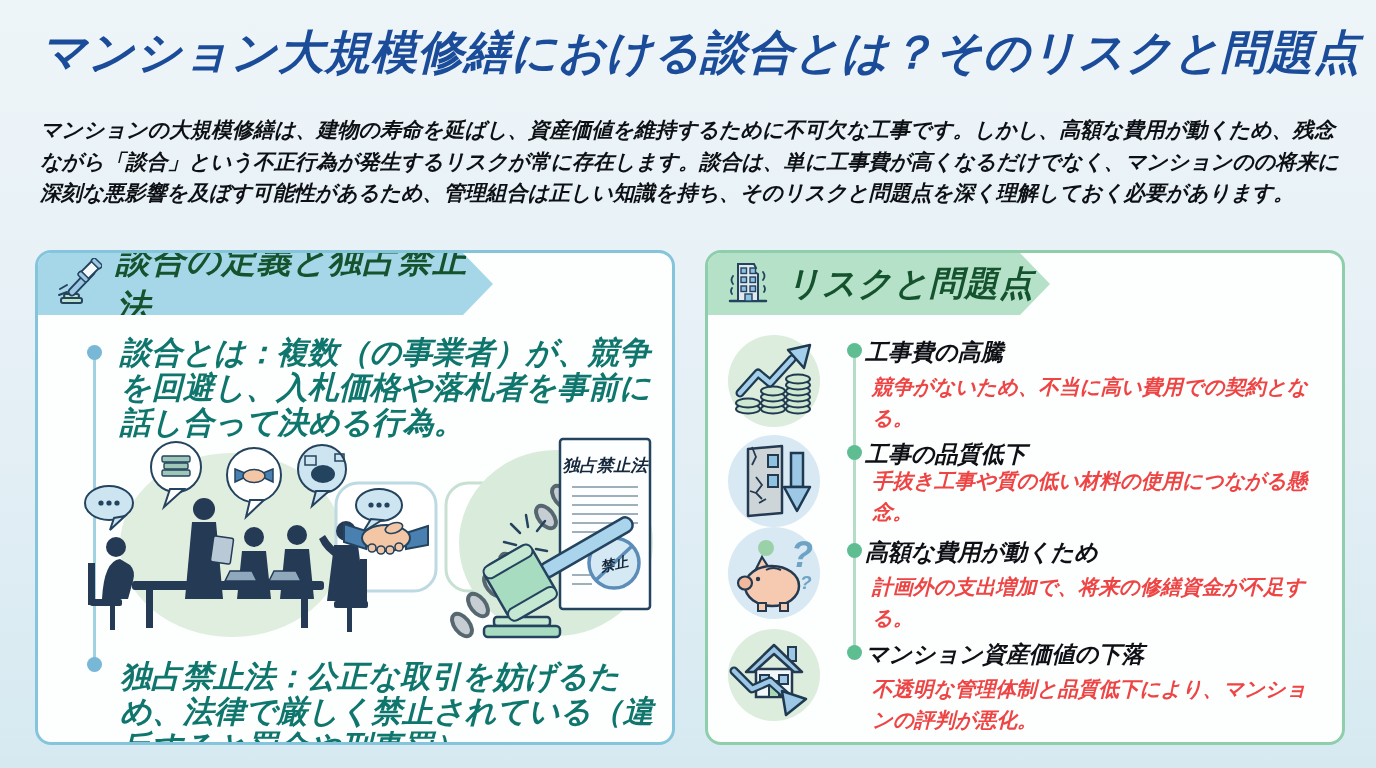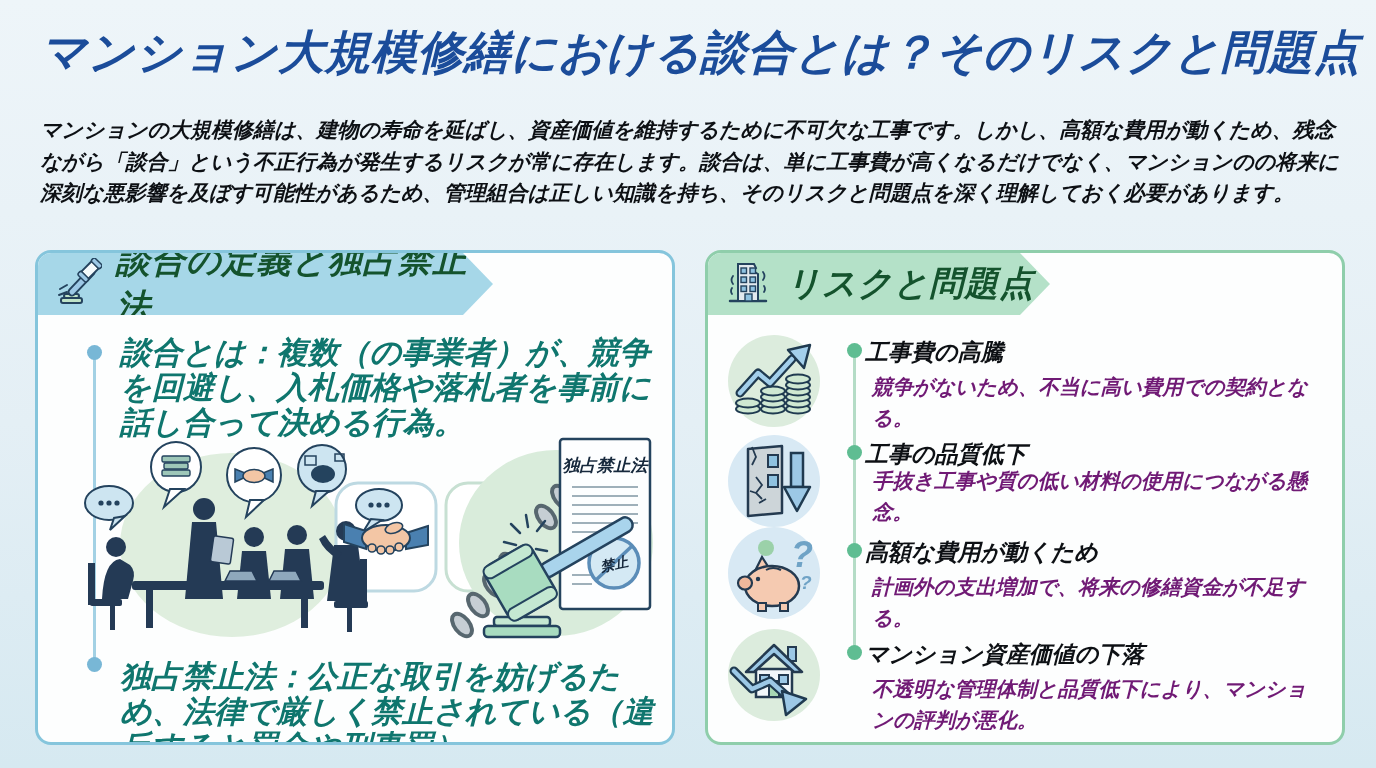--- a/index.html
+++ b/index.html
@@ -47,21 +47,21 @@
   }
   .def-bullet.b1{ top:82px; } .def-bullet.b2{ top:406px; }
   .illustration{ position:absolute; left:16px; top:172px; width:602px; height:214px; }
 
   
   .risk-line{ position:absolute; left:145px; top:97px; width:3px; height:302px; background:#b4dcc6; }
   .risk-row{ position:absolute; left:0; width:634px; }
   .risk-icon{ position:absolute; left:18px; width:96px; height:96px; }
   .risk-marker{ position:absolute; left:139px; width:15px; height:15px; border-radius:50%; background:#5fbd92; }
   .risk-title{ position:absolute; left:157px; font-size:23px; font-weight:800; color:#0d1014; }
-  .risk-desc{ position:absolute; left:164px; width:455px; font-size:20.5px; font-weight:600; line-height:31px; color:#701a75; }
+  .risk-desc{ position:absolute; left:164px; width:455px; font-size:20.5px; font-weight:600; line-height:31px; color:#ef4444; }
 
   svg text{ font-family:"Liberation Sans","DejaVu Sans",sans-serif; }
 </style>
 </head>
 <body>
 
 <div class="page">
 
   <h1 class="page-title">マンション大規模修繕における談合とは？そのリスクと問題点</h1>
   <p class="intro">マンションの大規模修繕は、建物の寿命を延ばし、資産価値を維持するために不可欠な工事です。しかし、高額な費用が動くため、残念ながら「談合」という不正行為が発生するリスクが常に存在します。談合は、単に工事費が高くなるだけでなく、マンションのの将来に深刻な悪影響を及ぼす可能性があるため、管理組合は正しい知識を持ち、そのリスクと問題点を深く理解しておく必要があります。</p>

